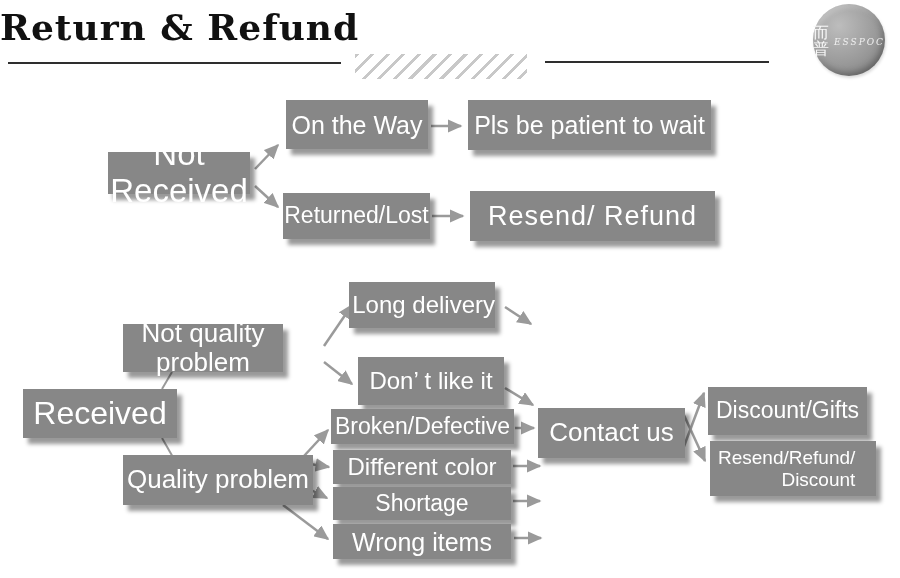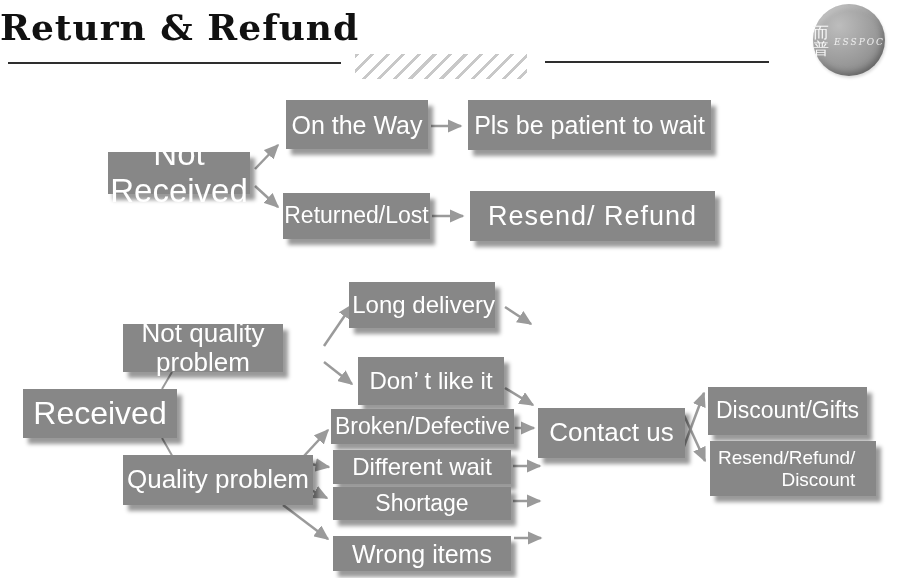--- a/index.html
+++ b/index.html
@@ -89,22 +89,22 @@
       <div class="node" style="left: 286px; top: 100px; width: 142px; height: 49px; font-size: 25px;"><span>On the Way</span></div>
       <div class="node" style="left: 468px; top: 100px; width: 243px; height: 50px; font-size: 25px;"><span>Pls be patient to wait</span></div>
       <div class="node" style="left: 283px; top: 193px; width: 147px; height: 46px; font-size: 23px;"><span>Returned/Lost</span></div>
       <div class="node" style="left: 470px; top: 191px; width: 245px; height: 50px; font-size: 27px; letter-spacing: 1px;"><span>Resend/ Refund</span></div>
       <div class="node" style="left: 23px; top: 389px; width: 154px; height: 49px; font-size: 32px;"><span>Received</span></div>
       <div class="node" style="left: 123px; top: 324px; width: 160px; height: 48px; font-size: 26px;"><span>Not quality problem</span></div>
       <div class="node" style="left: 340px; top: 282px; width: 146px; height: 46px; font-size: 24px; justify-content: flex-end; text-align: left; padding-left: 0px; margin-left: 9px;"><span>Long delivery</span></div>
       <div class="node" style="left: 358px; top: 357px; width: 146px; height: 48px; font-size: 24px;"><span>Don’ t like it</span></div>
       <div class="node" style="left: 123px; top: 455px; width: 190px; height: 50px; font-size: 26px;"><span>Quality problem</span></div>
       <div class="node" style="left: 331px; top: 409px; width: 183px; height: 35px; font-size: 23px;"><span>Broken/Defective</span></div>
-      <div class="node" style="left: 333px; top: 450px; width: 178px; height: 34px; font-size: 24px;"><span>Different wait</span></div>
+      <div class="node" style="left: 333px; top: 450px; width: 178px; height: 34px; font-size: 24px;"><span>Different color</span></div>
       <div class="node" style="left: 333px; top: 487px; width: 178px; height: 33px; font-size: 23px;"><span>Shortage</span></div>
-      <div class="node" style="left: 333px; top: 524px; width: 178px; height: 35px; font-size: 25px; margin-top: 12px;"><span>Wrong items</span></div>
+      <div class="node" style="left: 333px; top: 524px; width: 178px; height: 35px; font-size: 25px;"><span>Wrong items</span></div>
       <div class="node" style="left: 538px; top: 408px; width: 147px; height: 50px; font-size: 26px;"><span>Contact us</span></div>
       <div class="node" style="left: 708px; top: 359px; width: 159px; height: 48px; font-size: 23px; margin-top: 28px;"><span>Discount/Gifts</span></div>
       <div class="node" style="left: 710px; top: 441px; width: 158px; height: 55px; font-size: 19px; justify-content: flex-start; text-align: right; padding-left: 8px;"><span>Resend/Refund/
 Discount</span></div>
     </div>
 
 </div>
 
 </body></html>

